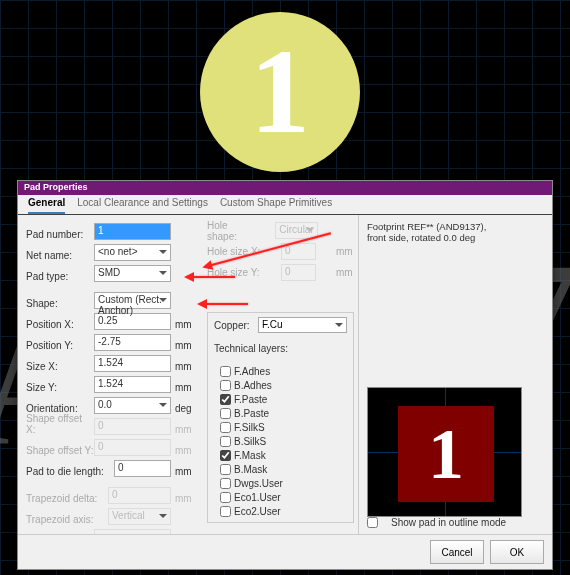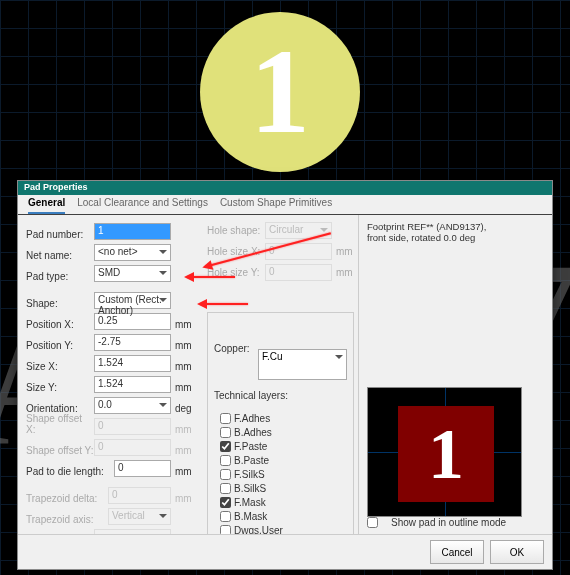--- a/index.html
+++ b/index.html
@@ -55,21 +55,21 @@
     width: 536px;
     height: 390px;
     background: #f0f0f0;
     border: 1px solid #8a8a8a;
     box-shadow: 0 2px 10px rgba(0,0,0,0.5);
     display: flex;
     flex-direction: column;
     font-size: 10px;
   }
   .titlebar {
-    background: #0f766e;
+    background: #701a75;
     color: #fff;
     height: 14px;
     padding: 1px 6px;
     font-size: 9px;
     font-weight: bold;
   }
   .tabs {
     display: flex;
     gap: 12px;
     padding: 2px 10px 0 10px;
@@ -134,36 +134,36 @@
     border: 4px solid transparent;
     border-top-color: #555;
   }
   .highlight-blue {
     background: #3399ff !important;
     color: #fff;
   }
   .mid-row {
     display: flex; align-items: center;
     height: 19px; margin-bottom: 2px;
-    font-size: 10px; color: #aaa;
+    font-size: 10px; color: #aaa; gap: 16px;
   }
   .mid-row .lbl { width: 58px; }
   .mid-row .val { flex:1; height:17px; border:1px solid #ddd; background:#f0f0f0; padding:1px 3px; color:#bbb;}
   .mid-row .unit { width:22px; padding-left:4px; }
   .mid-row .sel-d { flex:1; height:17px; border:1px solid #ddd; background:#f0f0f0; padding:1px 3px; position:relative; color:#bbb;}
   .mid-row .sel-d::after { content:""; position:absolute; right:3px; top:5px; border:4px solid transparent; border-top-color:#bbb;}
   .layers {
     border: 1px solid #ccc;
     padding: 4px 6px;
     font-size: 10px;
     margin-top: 30px;
   }
   .layers .cop-row { display:flex; align-items:center; margin-bottom: 4px;}
   .layers .cop-row .lbl { width: 44px; color:#333;}
-  .layers .cop-row .sel2 { flex:1; border:1px solid #aaa; height:31px; padding:1px 3px; position:relative; background:#fff;margin-top:32px;}
+  .layers .cop-row .sel2 { flex:1; border:1px solid #aaa; height:16px; padding:1px 3px; position:relative; background:#fff;}
   .layers .cop-row .sel2::after { content:""; position:absolute; right:3px; top:5px; border:4px solid transparent; border-top-color:#555;}
   .tl-head { color:#333; margin: 10px 0; }
   .chkrow { display:flex; align-items:center; height: 14px; padding-left: 6px; color:#333;}
   .chkrow input { width:11px; height:11px; margin:0 3px 0 0; accent-color:#444;}
   .preview-info { font-size: 9.5px; color:#333; line-height:1.2; margin-bottom: 6px;}
   .preview-box {
     margin-top: auto;
     width: 155px; height: 130px;
     background: #000;
     border: 1px solid #888;

